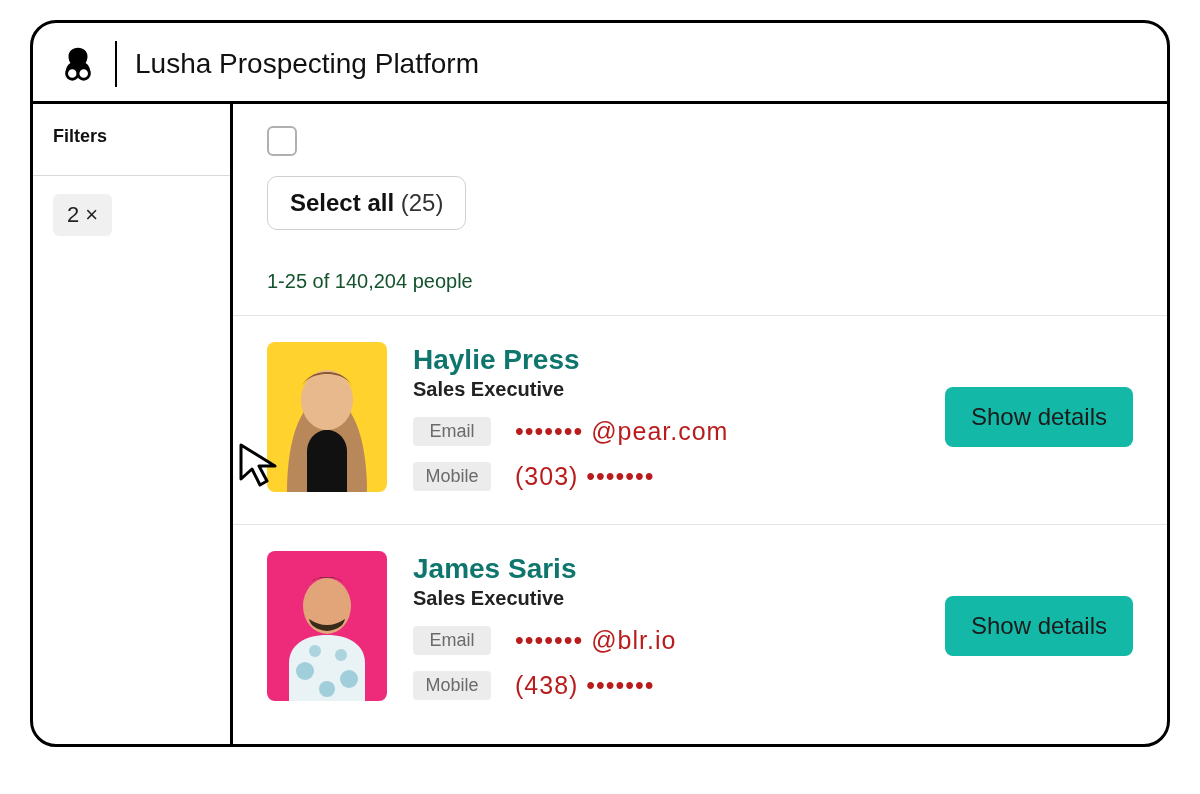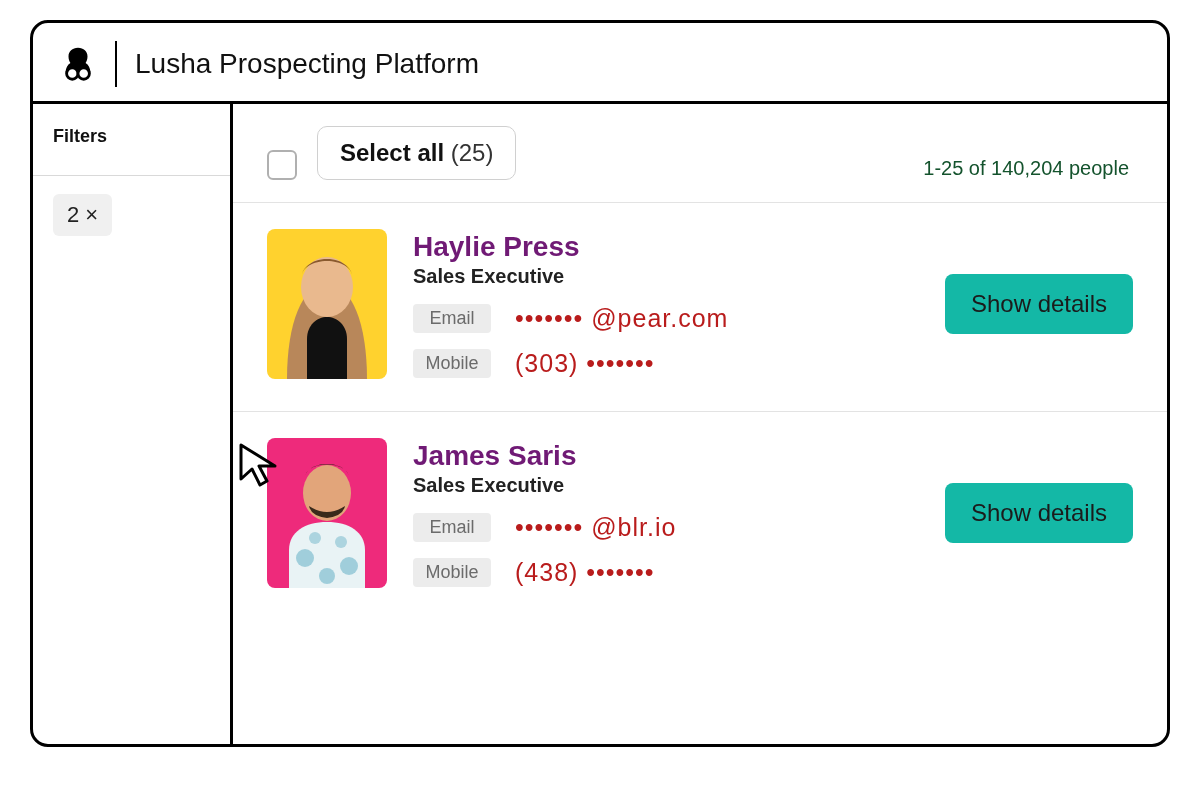--- a/index.html
+++ b/index.html
@@ -4,21 +4,21 @@
 <style>
   * { box-sizing: border-box; margin: 0; padding: 0; }
   body {
     font-family: -apple-system, BlinkMacSystemFont, "Segoe UI", Helvetica, Arial, sans-serif;
     background: #fff;
     padding: 20px;
   }
   .window {
     width: 1140px;
     border: 3px solid #000;
-    border-radius: 18px;
+    border-radius: 26px;
     overflow: hidden;
     margin: 0 auto;
     position: relative;
   }
   .titlebar {
     display: flex;
     align-items: center;
     padding: 18px 26px 14px 26px;
     border-bottom: 3px solid #000;
     gap: 18px;
@@ -66,24 +66,25 @@
     display: inline-flex;
     align-items: center;
     gap: 6px;
   }
   .main {
     flex: 1;
     padding: 0;
   }
   .toolbar {
     display: flex;
-    align-items: flex-end;
+    align-items: flex-start;
     padding: 22px 34px;
     gap: 20px;
     border-bottom: 1px solid #e3e3e3;
+    flex-direction: column;
   }
   .checkbox {
     width: 30px;
     height: 30px;
     border: 2px solid #b0b0b0;
     border-radius: 6px;
     background: #fff;
   }
   .select-pill {
     border: 1px solid #d0d0d0;
@@ -131,21 +132,21 @@
     width: 140px;
     height: 150px;
   }
   .info {
     flex: 1;
     min-width: 0;
   }
   .name {
     font-size: 28px;
     font-weight: 700;
-    color: #701a75;
+    color: #0f766e;
   }
   .role {
     font-size: 20px;
     color: #222;
     margin-top: 2px;
     font-weight: bold;
   }
   .contact-line {
     display: flex;
     align-items: center;

